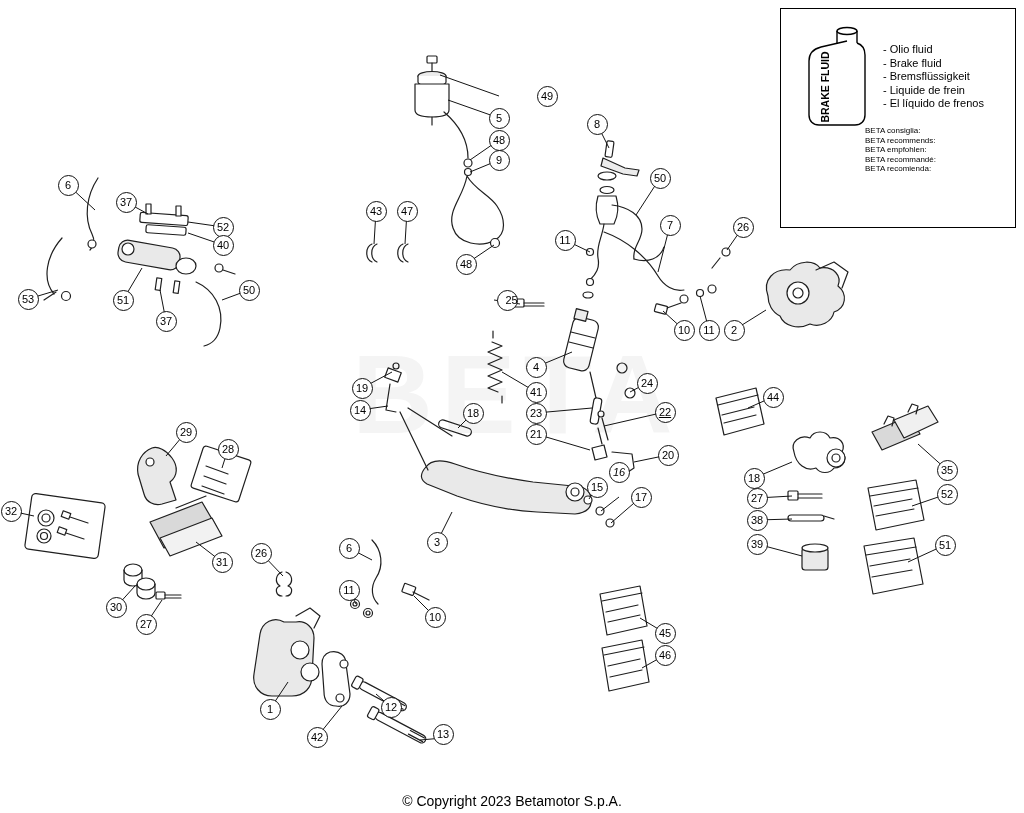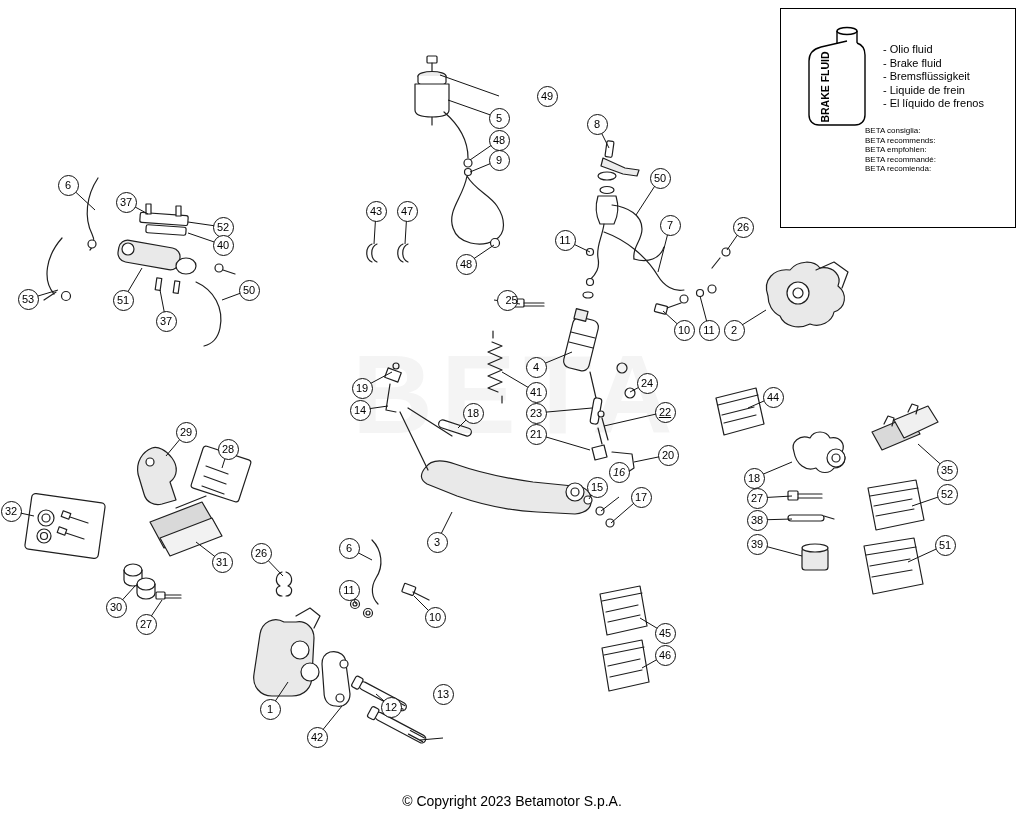--- a/index.html
+++ b/index.html
@@ -374,21 +374,21 @@
       <div class="callout" style="left: 135.5px; top: 613.5px;">27</div>
       <div class="callout" style="left: 426.5px; top: 531.5px;">3</div>
       <div class="callout" style="left: 338.5px; top: 537.5px;">6</div>
       <div class="callout" style="left: 338.5px; top: 579.5px;">11</div>
       <div class="callout" style="left: 424.5px; top: 606.5px;">10</div>
       <div class="callout" style="left: 654.5px; top: 622.5px;">45</div>
       <div class="callout" style="left: 654.5px; top: 644.5px;">46</div>
       <div class="callout" style="left: 259.5px; top: 698.5px;">1</div>
       <div class="callout" style="left: 306.5px; top: 726.5px;">42</div>
       <div class="callout" style="left: 380.5px; top: 696.5px;">12</div>
-      <div class="callout" style="left: 432.5px; top: 684px;">13</div>
+      <div class="callout" style="left: 432.5px; top: 724px;">13</div>
     </div>
 
   <div class="info-box">
     <div class="bottle-wrap">
       <svg viewBox="0 0 80 112" width="80" height="112">
         <g stroke="#000" stroke-width="1.4" fill="none" stroke-linejoin="round">
           <ellipse cx="50" cy="10" rx="10" ry="3.5" fill="#fff"></ellipse>
           <path d="M40 10 v12 M60 10 v12"></path>
           <path d="M60 22 c6 2 8 6 8 12 v60 c0 6 -4 10 -10 10 h-36 c-6 0 -10 -4 -10 -10 v-54 c0 -8 4 -12 12 -14 l26 -6" fill="#fff"></path>
         </g>

